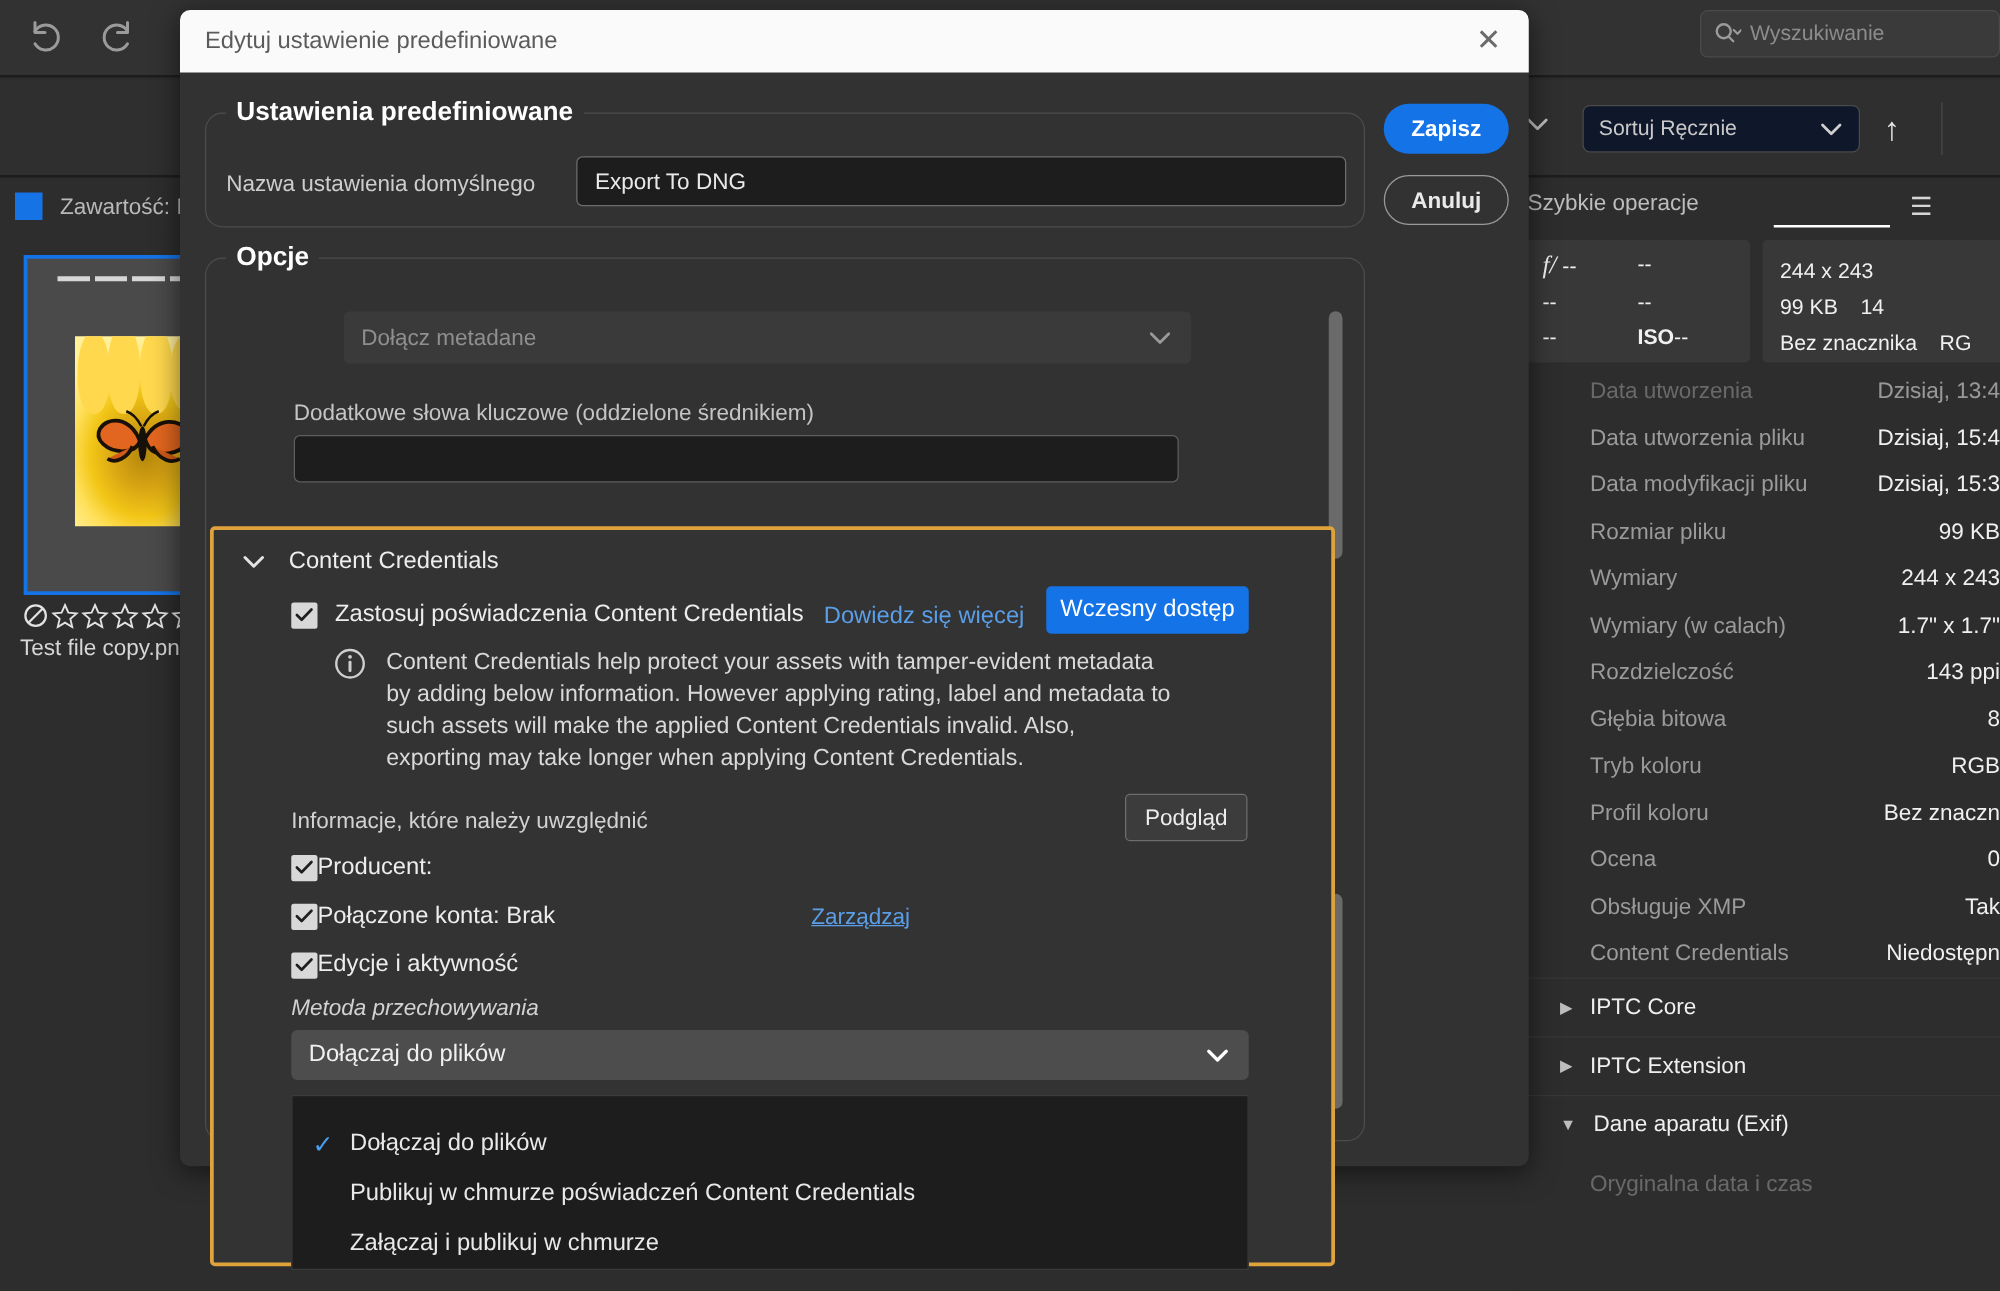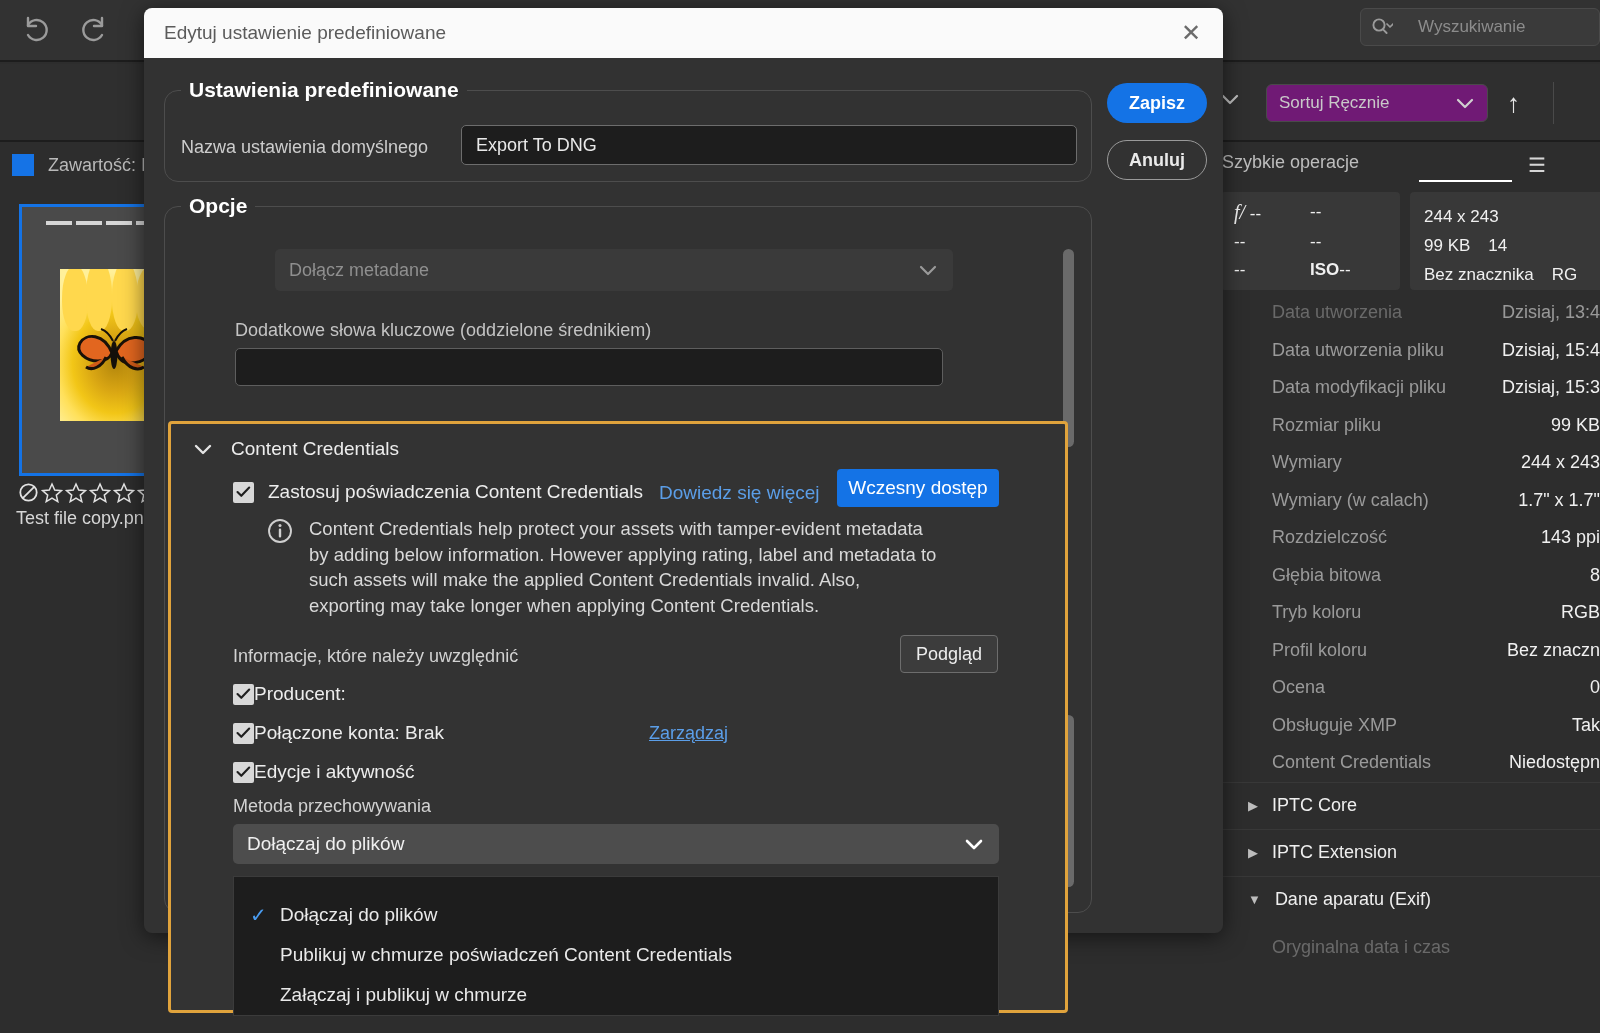--- a/index.html
+++ b/index.html
@@ -18,32 +18,32 @@
     position:absolute; left:0; top:0; width:1600px; height:62px;
     background:#323232; border-bottom:2px solid #1d1d1d;
   }
   .undo-redo { position:absolute; left:16px; top:10px; display:flex; gap:18px; }
   .ur-btn { width:40px; height:40px; display:flex; align-items:center; justify-content:center; }
   .ur-btn svg { display:block; }
 
   .search-box {
     position:absolute; right:0px; top:8px; width:240px; height:38px;
     background:#3a3a3a; border:1px solid #4a4a4a; border-radius:6px;
-    display:flex; align-items:center; padding:0 10px; gap:25px;
+    display:flex; align-items:center; padding:0 10px; gap:7px;
   }
   .search-ph { color:#8c8c8c; font-size:17px; white-space:nowrap; }
 
   .secondbar {
     position:absolute; left:0; top:64px; width:1600px; height:78px;
     background:#2f2f2f; border-bottom:2px solid #1d1d1d;
   }
   .sb-chev { position:absolute; left:1220px; top:28px; }
   .sort-select {
     position:absolute; left:1266px; top:20px; width:222px; height:38px;
-    background:#701a75; border:1px solid #4a4a4a; border-radius:6px;
+    background:#0f172a; border:1px solid #4a4a4a; border-radius:6px;
     display:flex; align-items:center; justify-content:space-between;
     padding:0 12px; color:#c9c9c9; font-size:17px;
   }
   .sort-arrow { position:absolute; left:1507px; top:22px; color:#e6e6e6; font-size:26px; line-height:34px; }
   .sb-divider { position:absolute; left:1553px; top:18px; width:1px; height:42px; background:#4a4a4a; }
 
   .contentbar {
     position:absolute; left:0; top:144px; width:1210px; height:42px;
     background:#2d2d2d; display:flex; align-items:center; padding-left:12px; gap:14px;
   }
@@ -163,21 +163,21 @@
   .btn-preview { position:absolute; left:729px; top:211px; width:98px; height:38px;
                  background:#3c3c3c; border:1px solid #6d6d6d; border-radius:4px;
                  color:#ededed; font-size:18px; display:flex; align-items:center; justify-content:center; }
 
   .ck-row { position:absolute; left:62px; display:flex; align-items:center; }
   .ck-row .lbl { color:#ededed; font-size:19px; white-space:nowrap; }
   .ck1 { top:259px; } .ck2 { top:298px; } .ck3 { top:337px; }
   .lnk-manage { position:absolute; left:478px; top:299px; color:#5b9ee8; font-size:18px;
                 text-decoration:underline; white-space:nowrap; }
 
-  .store-label { position:absolute; left:62px; top:372px; color:#d2d2d2; font-size:18px; }
+  .store-label { position:absolute; left:62px; top:372px; color:#d2d2d2; font-size:18px;font-style:italic; }
   .store-select { position:absolute; left:62px; top:400px; width:766px; height:40px;
                   background:#4d4d4d; border-radius:5px; display:flex; align-items:center;
                   justify-content:space-between; padding:0 14px; color:#f0f0f0; font-size:19px; }
 
   .store-menu { position:absolute; left:62px; top:452px; width:766px; height:140px;
                 background:#1d1d1d; border:1px solid #3b3b3b; z-index:9; }
   .store-opt { position:relative; height:40px; display:flex; align-items:center;
                padding-left:46px; color:#e9e9e9; font-size:19px; white-space:nowrap; }
   .store-opt.first { margin-top:18px; }
   .store-opt .tick { position:absolute; left:16px; color:#4a9cf0; font-size:20px; }

